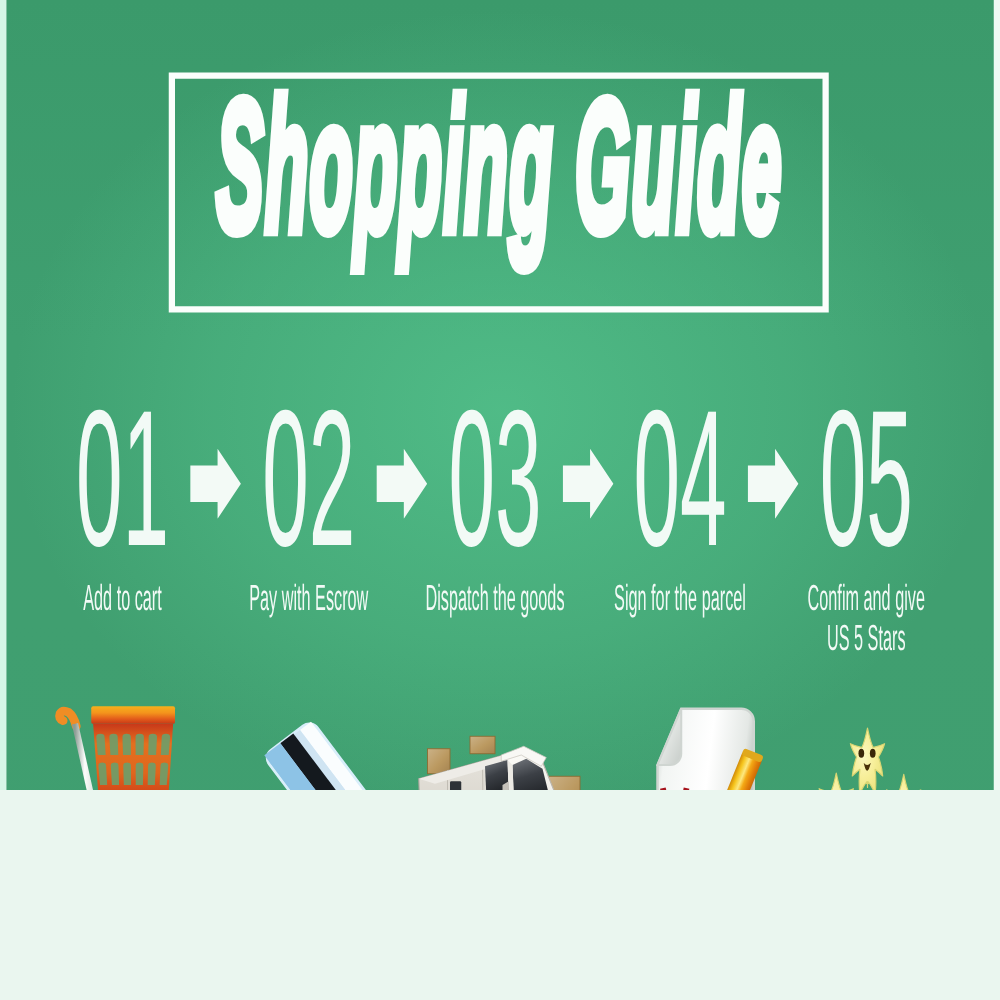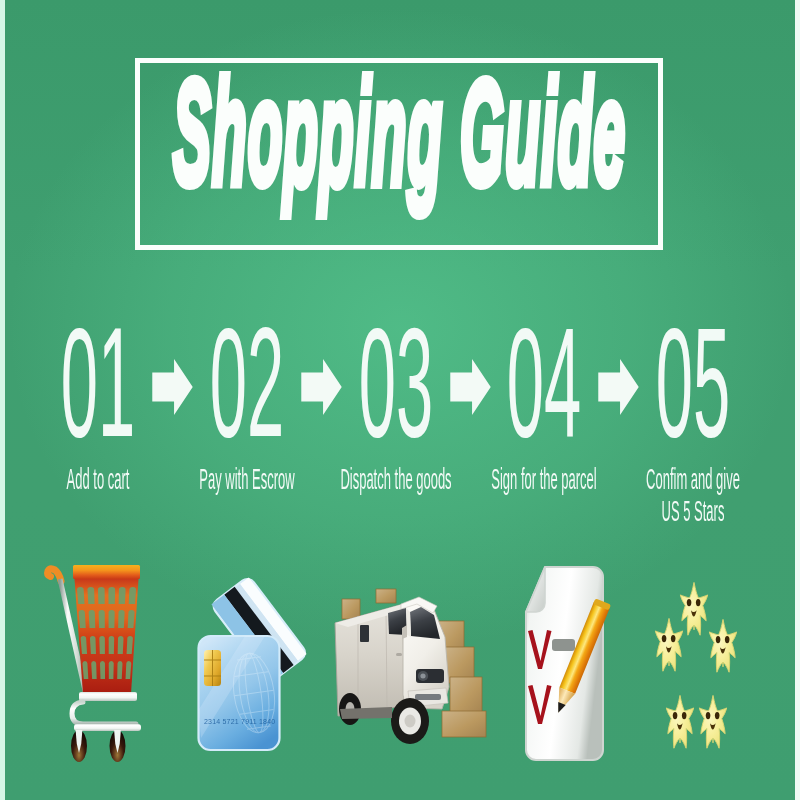--- a/index.html
+++ b/index.html
@@ -1,18 +1,18 @@
 <!DOCTYPE html>
 <html><head>
 <meta charset="utf-8">
 <title>Shopping Guide</title>
 <style>
   html,body{margin:0;padding:0;}
   body{width:800px;height:800px;overflow:hidden;font-family:"Liberation Sans",sans-serif;background:#eaf6ef;}
-  #stage{position:relative;width:800px;height:800px;overflow:hidden;}
+  #stage{position:relative;width:800px;height:632px;overflow:hidden;}
   #bg{position:absolute;left:5px;top:0;width:791px;height:800px;
       background:
         radial-gradient(ellipse 62% 50% at 50% 41%, rgba(96,215,157,0.50) 0%, rgba(96,215,157,0.24) 48%, rgba(96,215,157,0.0) 80%),
         linear-gradient(180deg,#3b9a6b 0%,#3f9f70 34%,#409f70 62%,#3f9e70 100%);}
   #edgeL{position:absolute;left:0;top:0;width:5px;height:800px;background:#d5f6e6;}
   #edgeR{position:absolute;left:795px;top:0;width:5px;height:800px;background:#eefaf4;}
 
   #title-frame{position:absolute;left:135px;top:58px;width:528px;height:192px;
                border:5px solid #fbfefc;box-sizing:border-box;}
   #title-text{position:absolute;left:173px;top:58px;color:#fbfefc;

